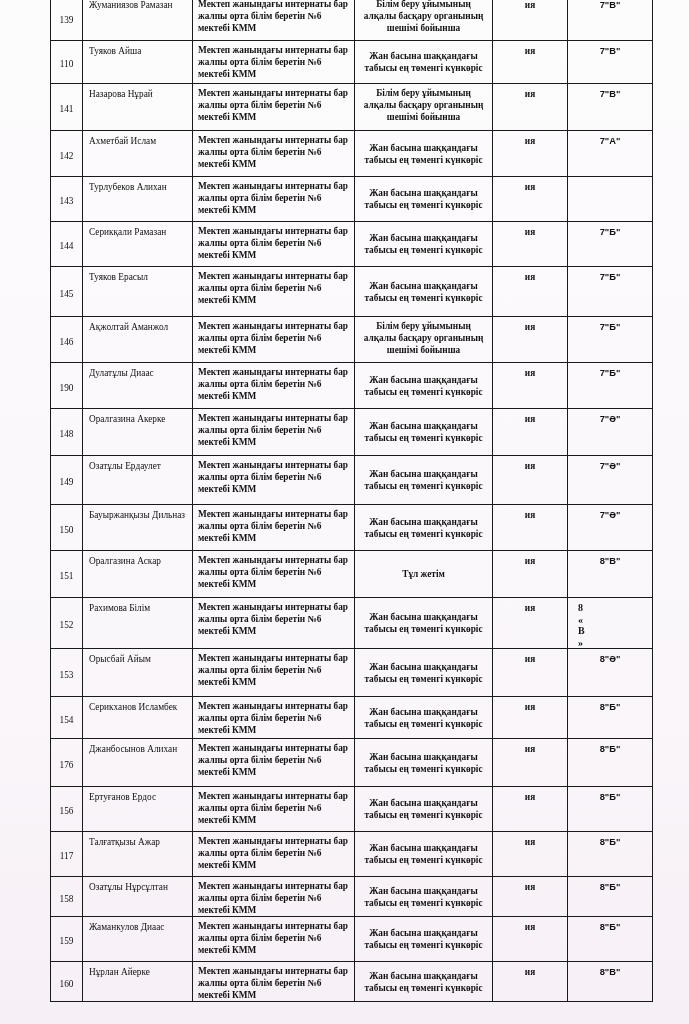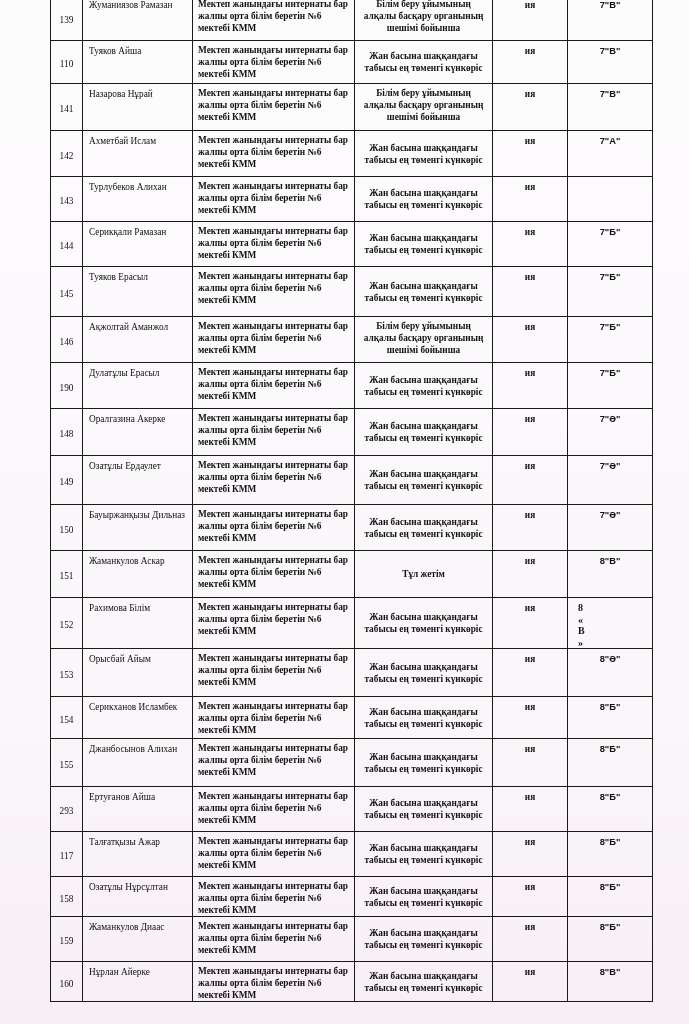--- a/index.html
+++ b/index.html
@@ -116,21 +116,21 @@
         <tr style="height: 46px;">
     <td class="num">146</td>
     <td class="name">Ақжолтай Аманжол</td>
     <td class="school">Мектеп жанындағы интернаты бар жалпы орта білім беретін №6 мектебі КММ</td>
     <td class="cat top">Білім беру ұйымының алқалы басқару органының шешімі бойынша</td>
     <td class="flag">ия</td>
     <td class="cls">7"Б"</td>
   </tr>
         <tr style="height: 46px;">
     <td class="num">190</td>
-    <td class="name">Дулатұлы Ерасыл</td>
+    <td class="name">Дулатұлы Диаас</td>
     <td class="school">Мектеп жанындағы интернаты бар жалпы орта білім беретін №6 мектебі КММ</td>
     <td class="cat">Жан басына шаққандағы табысы ең төменгі күнкөріс</td>
     <td class="flag">ия</td>
     <td class="cls">7"Б"</td>
   </tr>
         <tr style="height: 47px;">
     <td class="num">148</td>
     <td class="name">Оралгазина Акерке</td>
     <td class="school">Мектеп жанындағы интернаты бар жалпы орта білім беретін №6 мектебі КММ</td>
     <td class="cat">Жан басына шаққандағы табысы ең төменгі күнкөріс</td>
@@ -148,21 +148,21 @@
         <tr style="height: 46px;">
     <td class="num">150</td>
     <td class="name">Бауыржанқызы Дильназ</td>
     <td class="school">Мектеп жанындағы интернаты бар жалпы орта білім беретін №6 мектебі КММ</td>
     <td class="cat">Жан басына шаққандағы табысы ең төменгі күнкөріс</td>
     <td class="flag">ия</td>
     <td class="cls">7"Ә"</td>
   </tr>
         <tr style="height: 47px;">
     <td class="num">151</td>
-    <td class="name">Жаманкулов Аскар</td>
+    <td class="name">Оралгазина Аскар</td>
     <td class="school">Мектеп жанындағы интернаты бар жалпы орта білім беретін №6 мектебі КММ</td>
     <td class="cat">Тұл жетім</td>
     <td class="flag">ия</td>
     <td class="cls">8"В"</td>
   </tr>
         <tr style="height: 45px;">
     <td class="num">152</td>
     <td class="name">Рахимова Білім</td>
     <td class="school">Мектеп жанындағы интернаты бар жалпы орта білім беретін №6 мектебі КММ</td>
     <td class="cat">Жан басына шаққандағы табысы ең төменгі күнкөріс</td>
@@ -184,30 +184,30 @@
   </tr>
         <tr style="height: 42px;">
     <td class="num">154</td>
     <td class="name">Серикханов Исламбек</td>
     <td class="school">Мектеп жанындағы интернаты бар жалпы орта білім беретін №6 мектебі КММ</td>
     <td class="cat">Жан басына шаққандағы табысы ең төменгі күнкөріс</td>
     <td class="flag">ия</td>
     <td class="cls">8"Б"</td>
   </tr>
         <tr style="height: 48px;">
-    <td class="num">155</td>
+    <td class="num">176</td>
     <td class="name">Джанбосынов Алихан</td>
     <td class="school">Мектеп жанындағы интернаты бар жалпы орта білім беретін №6 мектебі КММ</td>
     <td class="cat">Жан басына шаққандағы табысы ең төменгі күнкөріс</td>
     <td class="flag">ия</td>
     <td class="cls">8"Б"</td>
   </tr>
         <tr style="height: 45px;">
-    <td class="num">293</td>
-    <td class="name">Ертуғанов Айша</td>
+    <td class="num">156</td>
+    <td class="name">Ертуғанов Ердос</td>
     <td class="school">Мектеп жанындағы интернаты бар жалпы орта білім беретін №6 мектебі КММ</td>
     <td class="cat">Жан басына шаққандағы табысы ең төменгі күнкөріс</td>
     <td class="flag">ия</td>
     <td class="cls">8"Б"</td>
   </tr>
         <tr style="height: 45px;">
     <td class="num">117</td>
     <td class="name">Талғатқызы Ажар</td>
     <td class="school">Мектеп жанындағы интернаты бар жалпы орта білім беретін №6 мектебі КММ</td>
     <td class="cat">Жан басына шаққандағы табысы ең төменгі күнкөріс</td>

